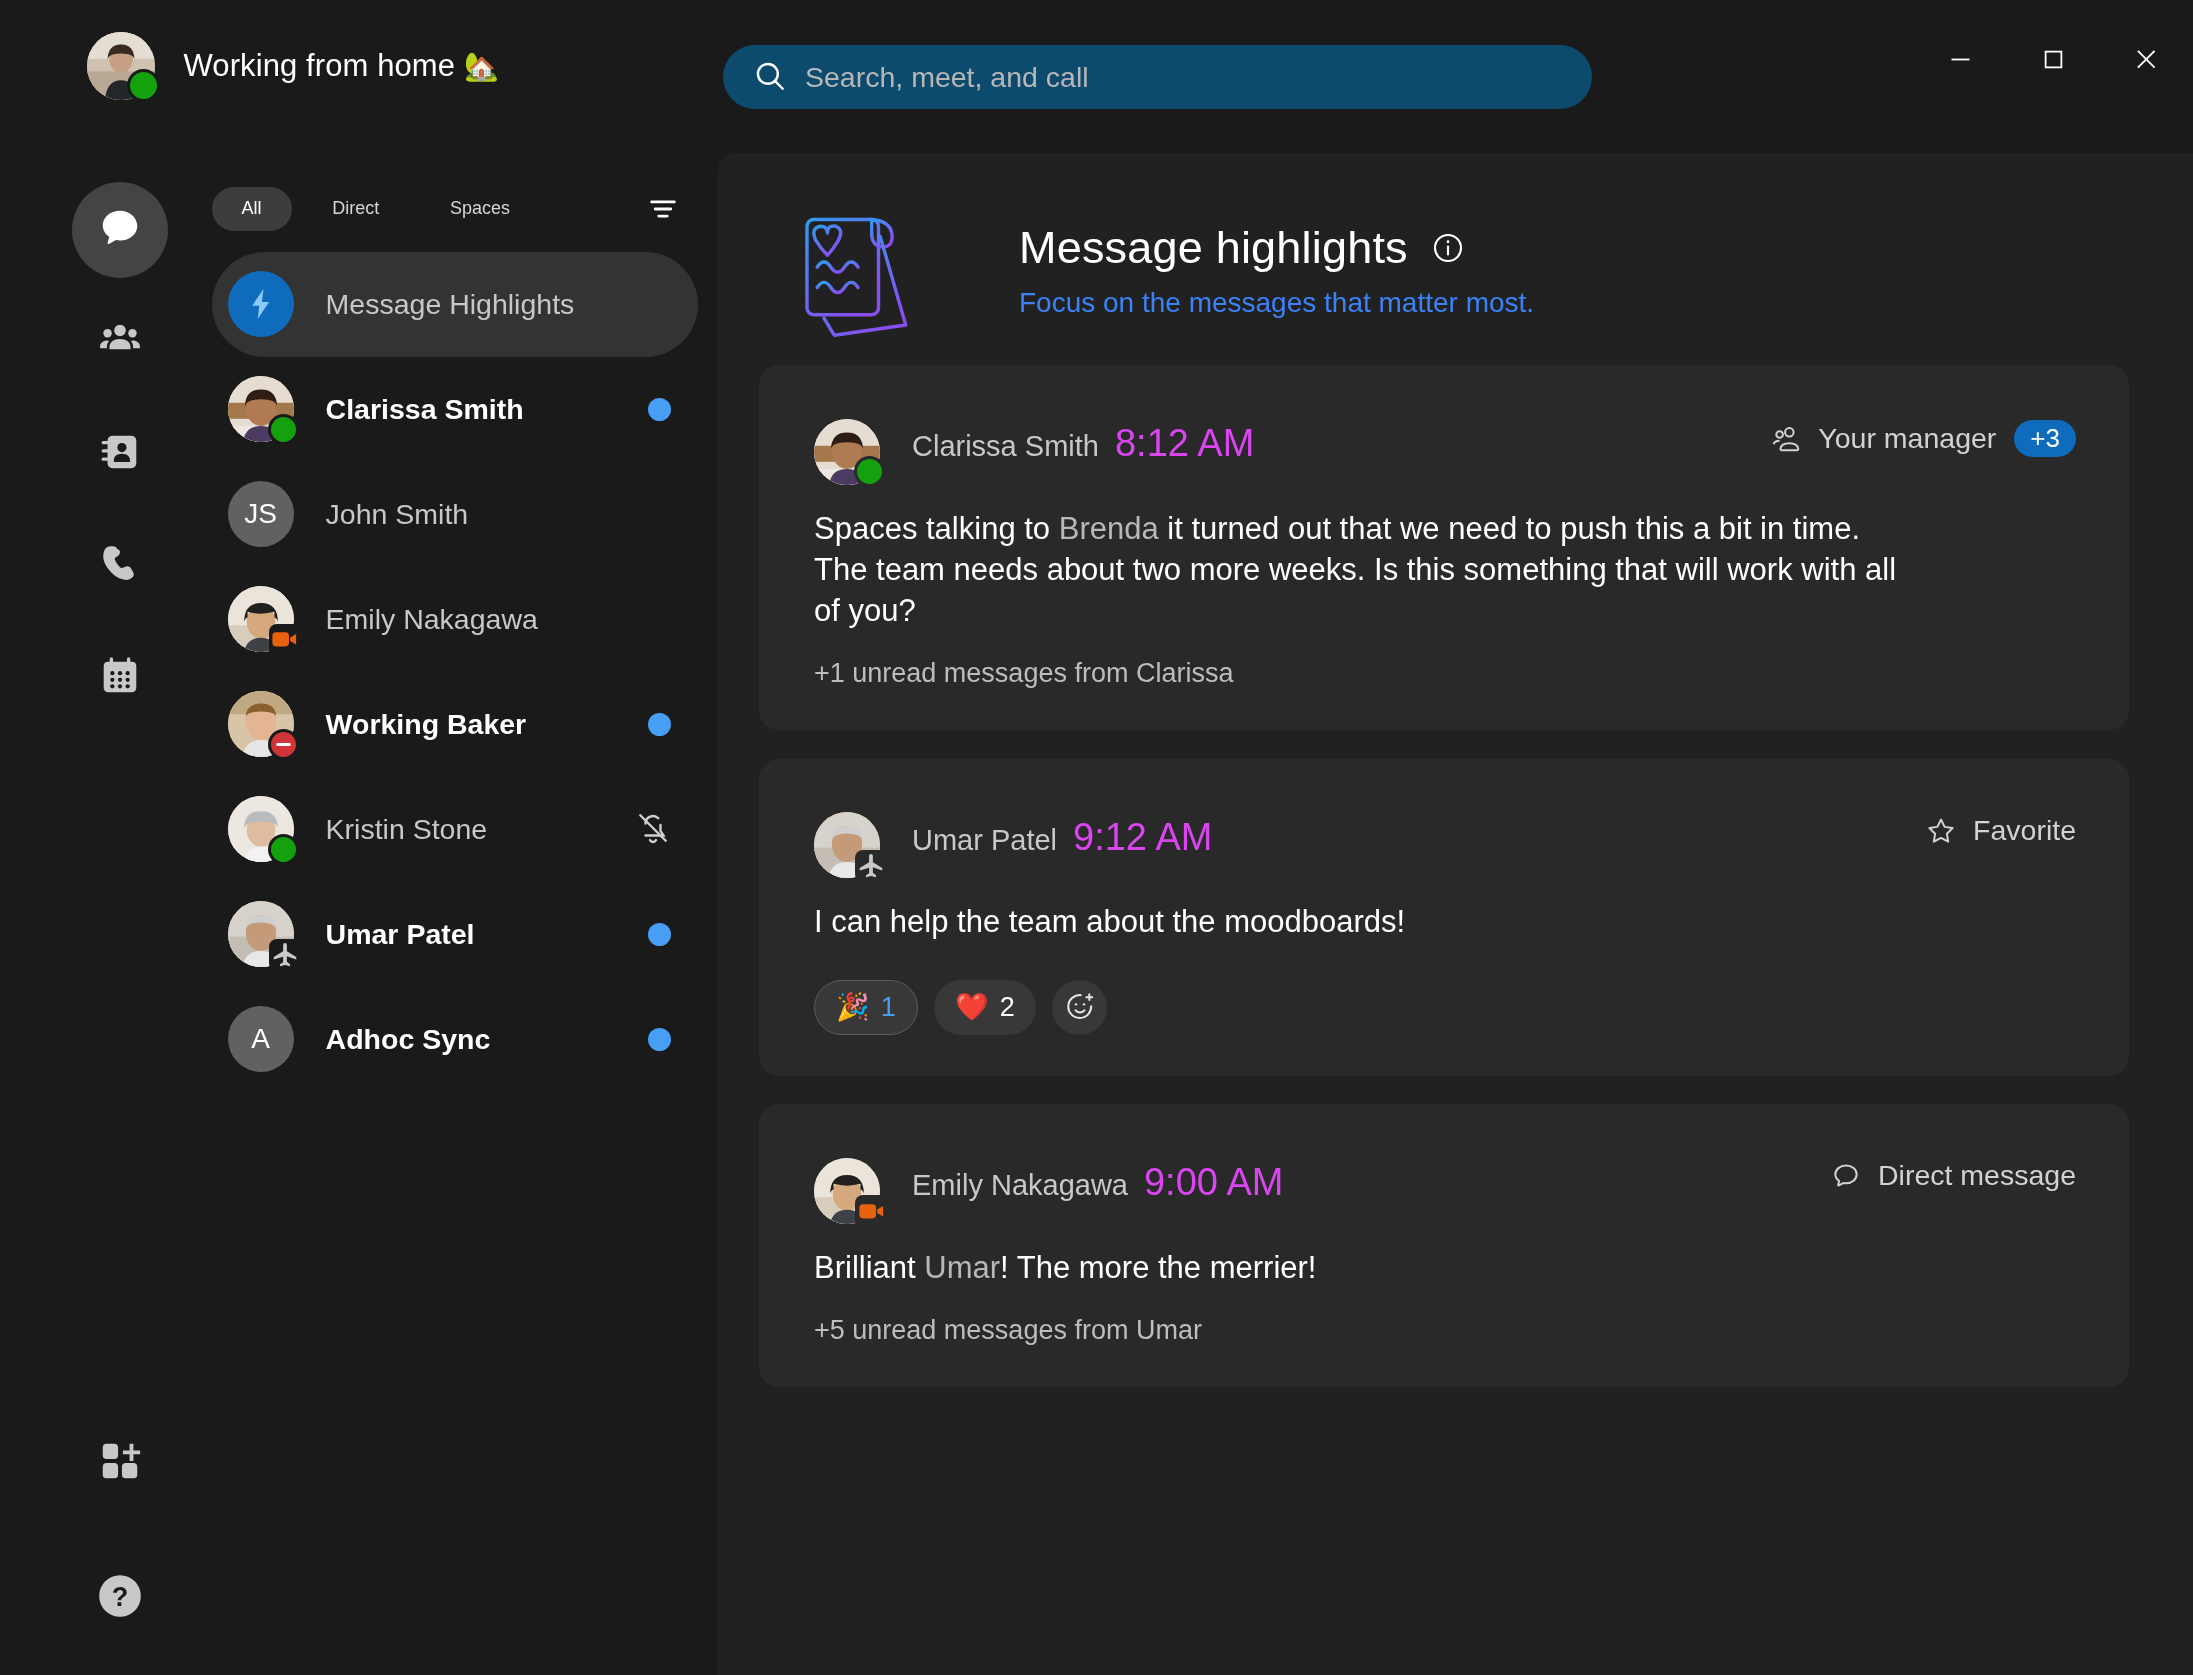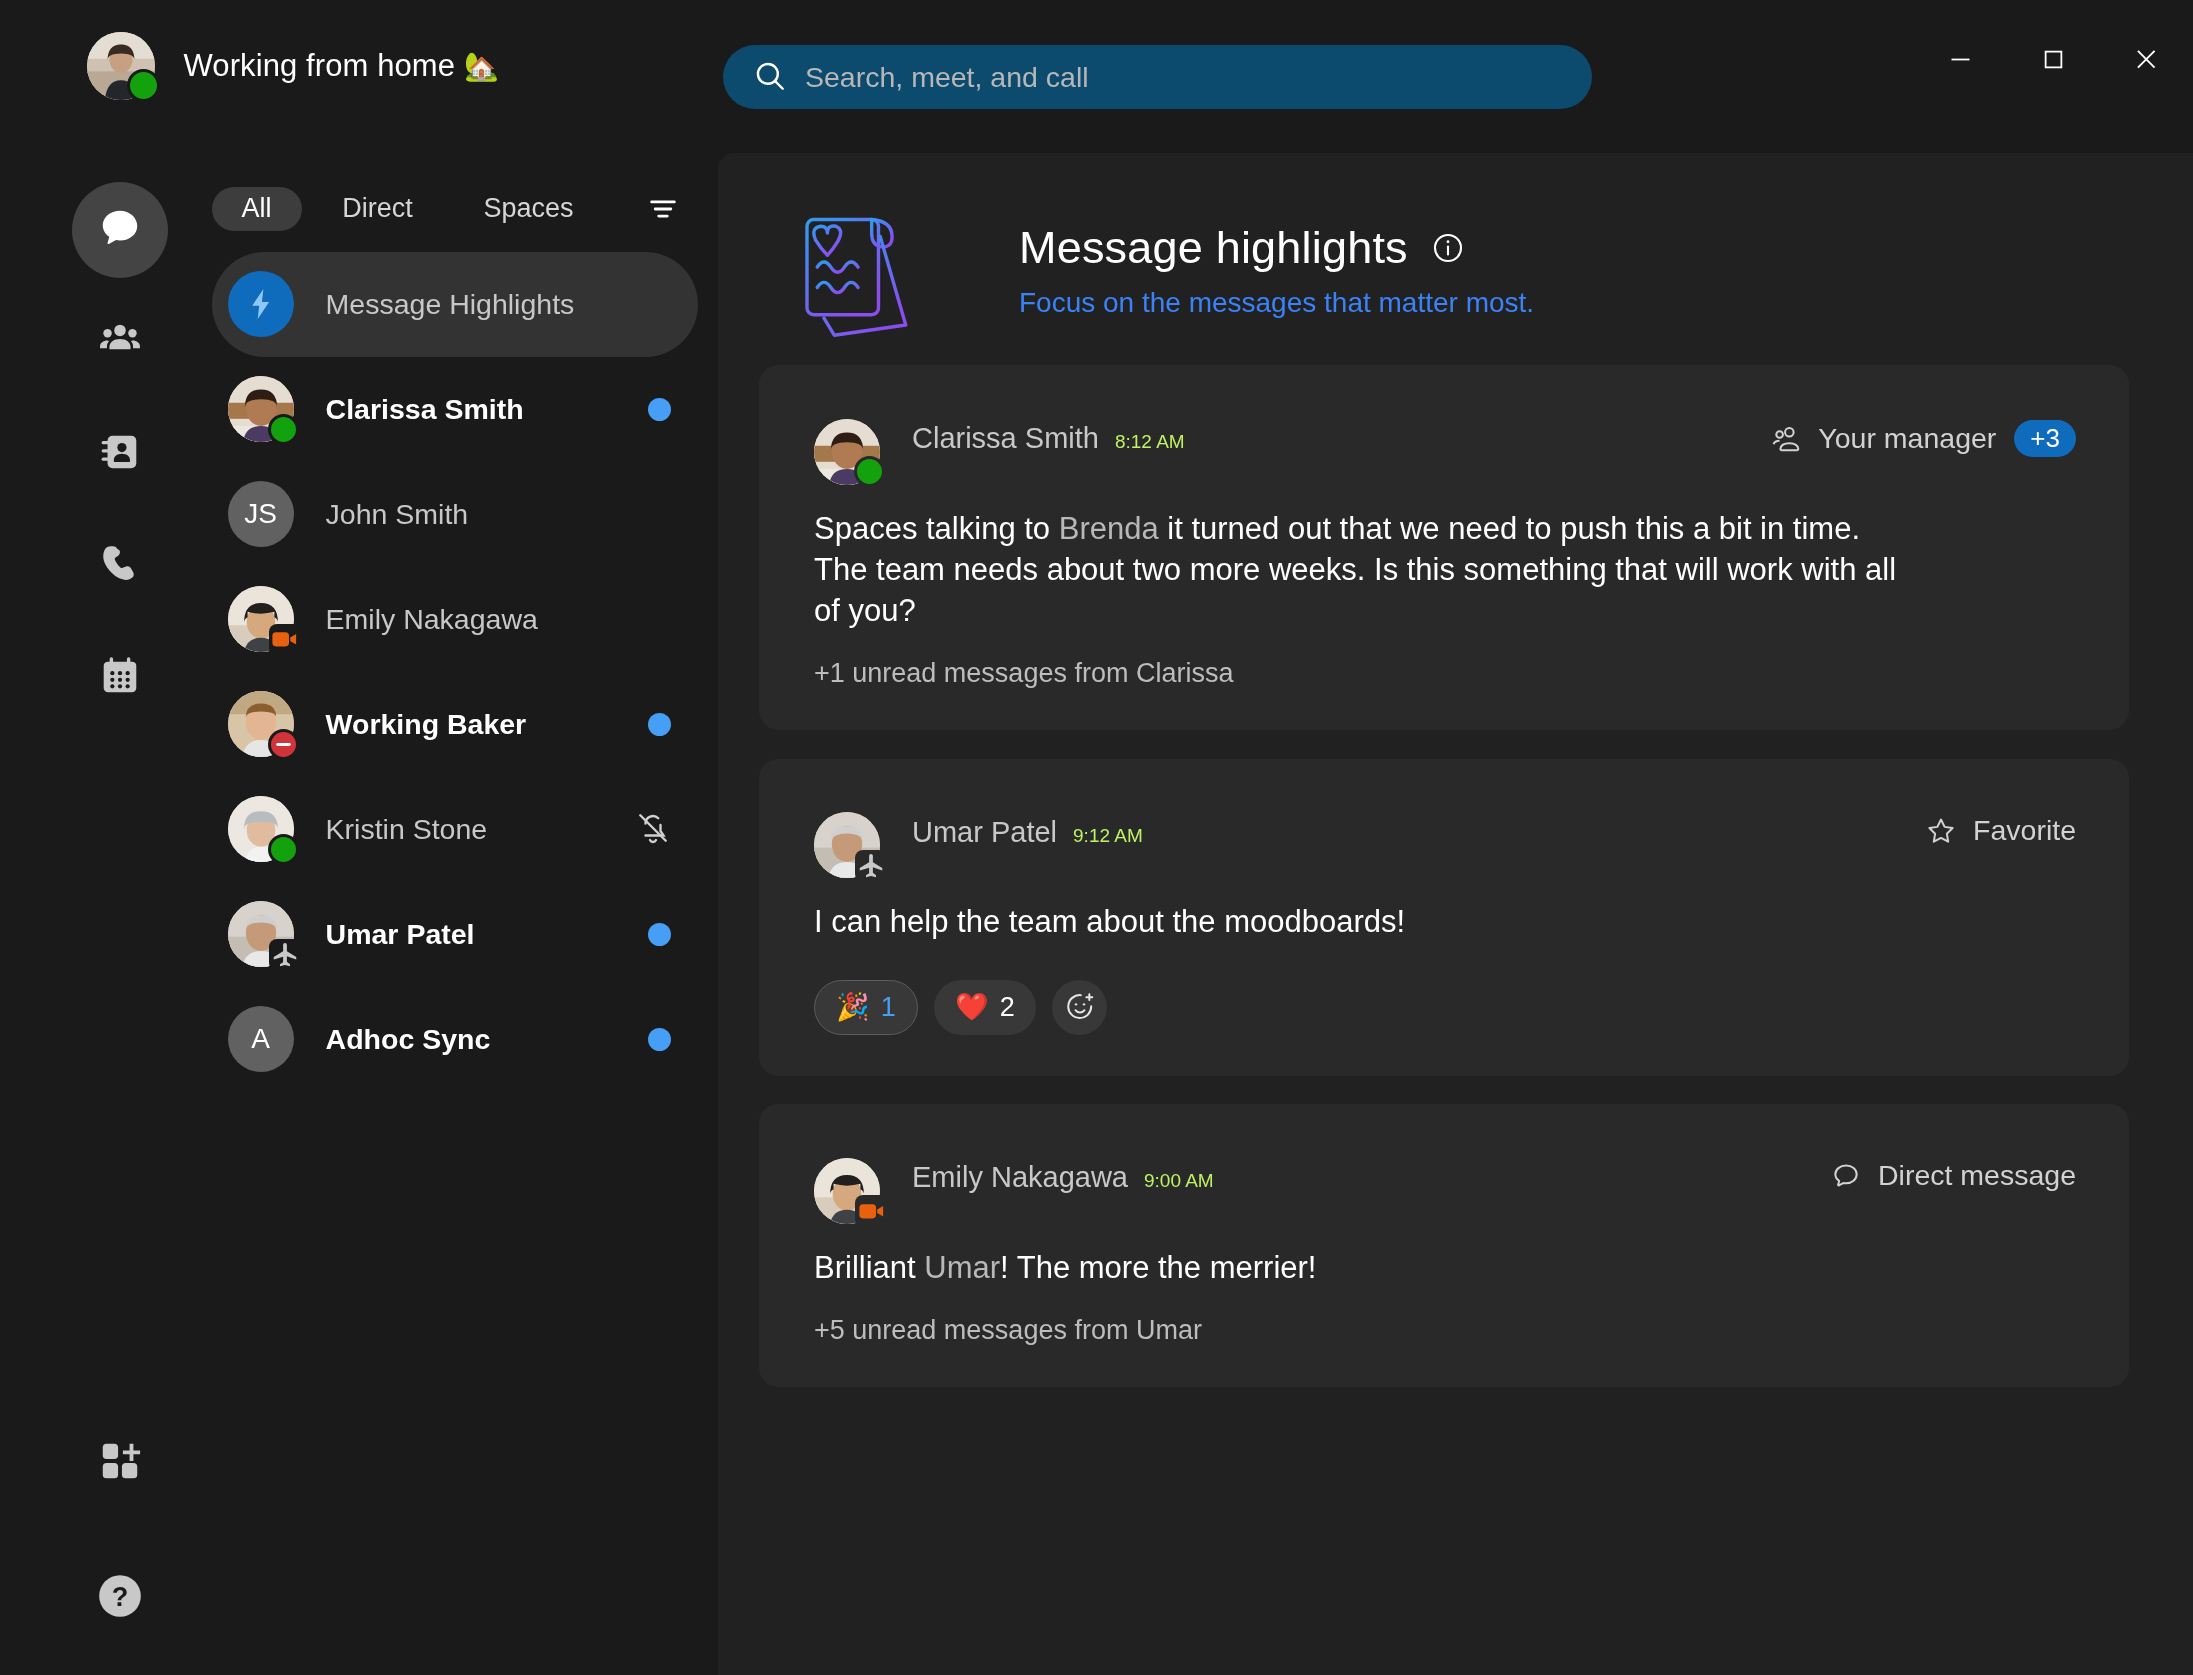--- a/index.html
+++ b/index.html
@@ -62,21 +62,21 @@
   .rail-bottom { position:absolute; bottom:30px; left:0; right:0;
     display:flex; flex-direction:column; align-items:center; }
   .rail-bottom .rail-btn { margin-bottom:39px; }
   .rail-bottom .rail-btn:last-child { margin-bottom:0; }
 
   
   .chatlist { width:526px; flex:0 0 526px; background:#1a1a1a; padding-top:12.5px; }
   .filters { display:flex; align-items:center; padding:0 30px 0 19.6px; height:86px; }
   .pill {
     height:44px; padding:0 30px; border-radius:29px; display:flex; align-items:center;
-    font-size:27px; color:#d6d6d6; cursor:pointer; margin-right:10.7px; white-space:nowrap;
+    font-size:18px; color:#d6d6d6; cursor:pointer; margin-right:10.7px; white-space:nowrap;
   }
   .pill.active { background:#3d3d3d; color:#ffffff; }
   .filter-icon { margin-left:auto; cursor:pointer; width:50px; height:50px;
     display:flex; align-items:center; justify-content:center; border-radius:5.3px; }
 
   .list { padding:0 19.6px; }
   .row {
     height:105px; display:flex; align-items:center; border-radius:53px;
     padding:0 27px 0 16px; cursor:pointer; position:relative;
   }
@@ -123,21 +123,21 @@
     background:#292929; border-radius:19.6px; margin-bottom:28.5px;
     padding:50px 53px 41px 55px; position:relative;
   }
   .card-head { display:flex; align-items:flex-start; }
   .card-av { position:relative; width:66px; height:66px; flex:0 0 66px; margin-top:3.6px; }
   .card-av .av-img { width:66px; height:66px; }
   .card-av .presence-sm { border-color:#292929; }
   .card-av .badge-icon { background:#292929; }
   .card-meta { margin-left:32px; display:flex; align-items:baseline; padding-top:7.1px; }
   .card-author { font-size:29px; color:#c8c8c8; }
-  .card-time { font-size:19px; color:#bef264; margin-left:16px; }
+  .card-time { font-size:38px; color:#d946ef; margin-left:16px; }
   .card-tag {
     margin-left:auto; display:flex; align-items:center; font-size:28.5px;
     color:#d2d2d2; padding-top:5.3px; cursor:pointer; white-space:nowrap;
   }
   .card-tag .tg-icon { margin-right:16px; display:flex; }
   .tag-count {
     margin-left:18px; background:#0f6cbd; color:#ffffff; font-size:26px;
     border-radius:21.4px; padding:4.5px 16px 6.2px; line-height:1;
   }
   .card-body {

